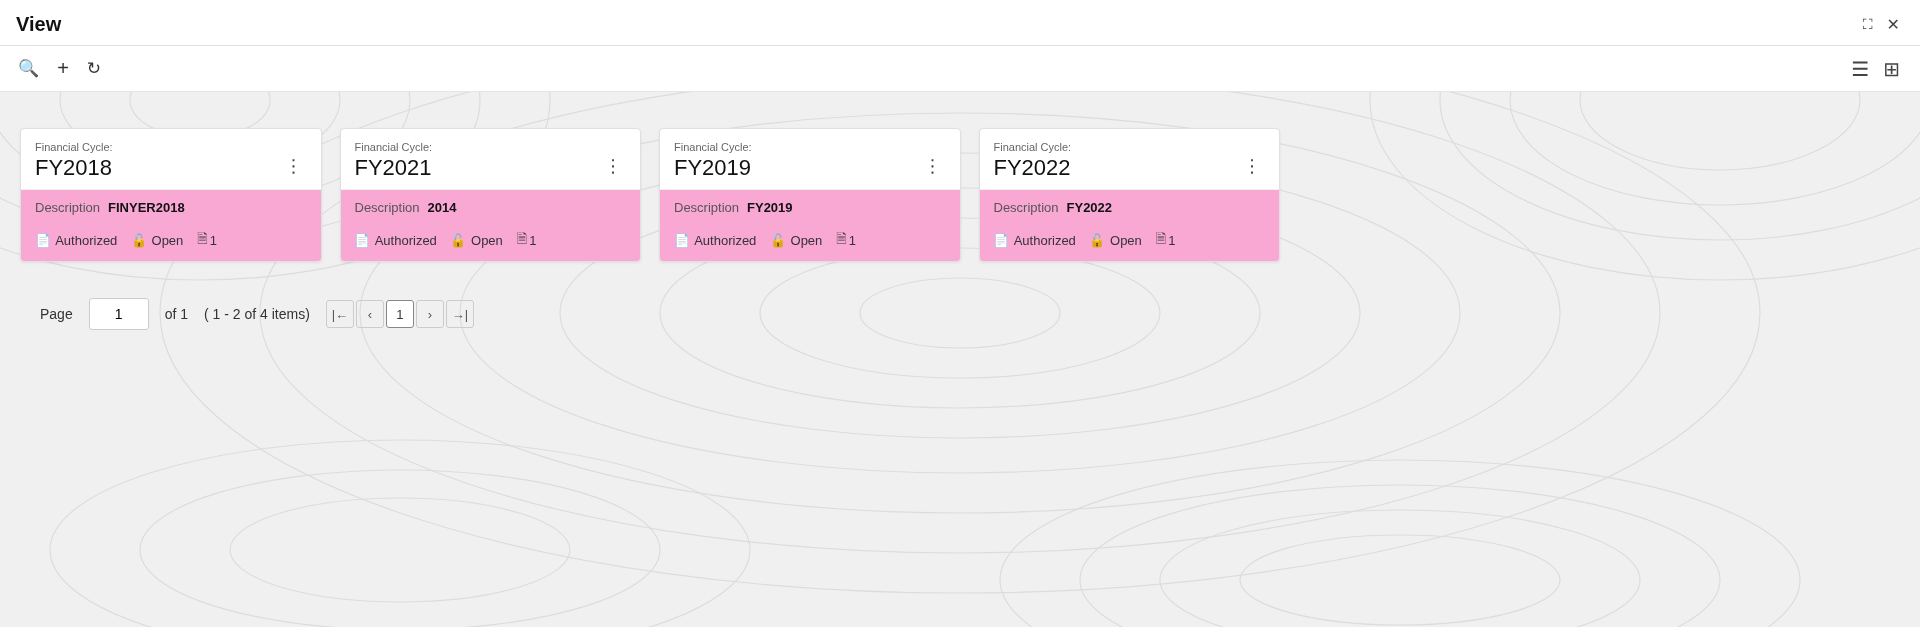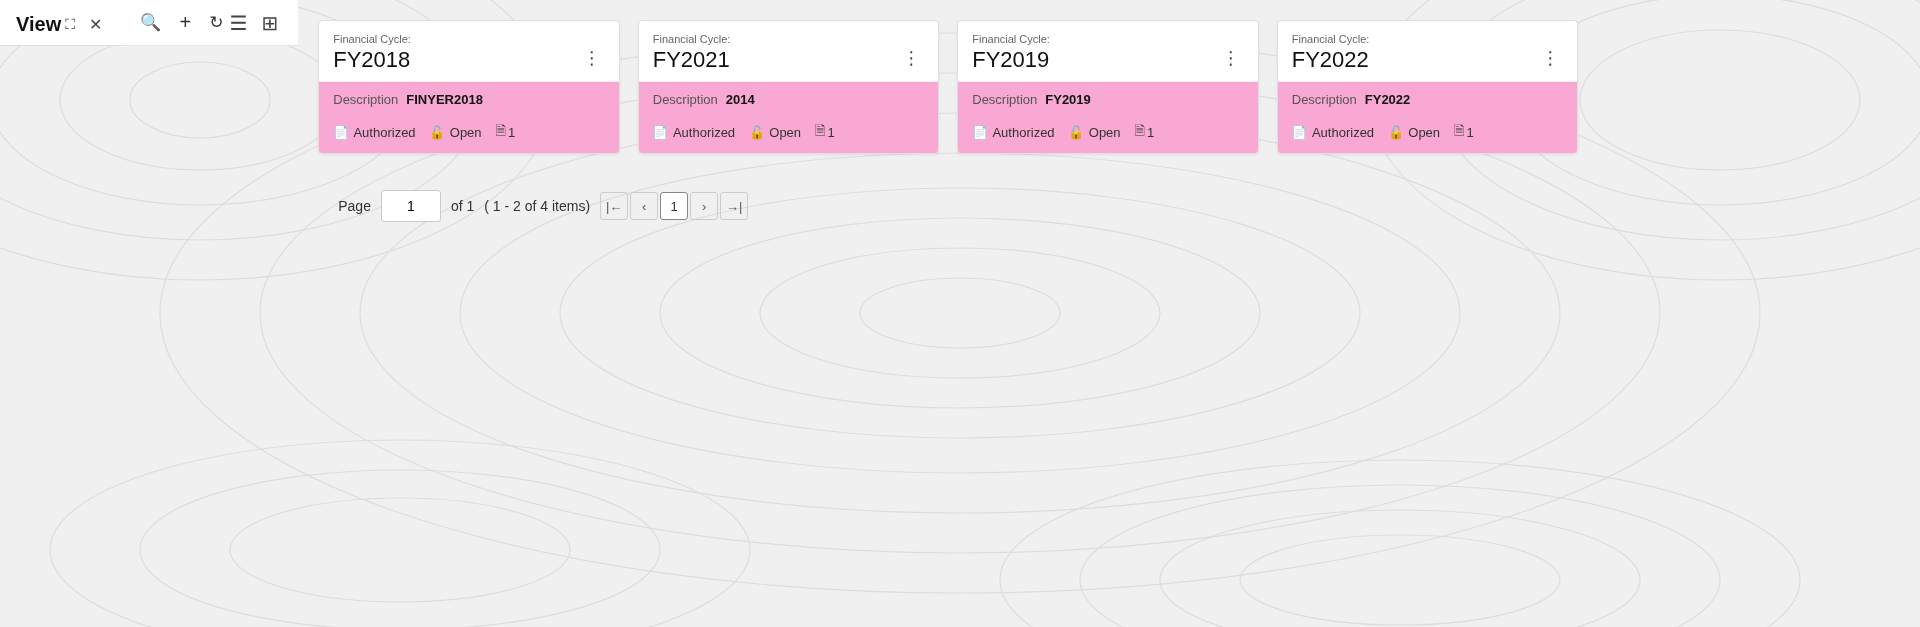--- a/index.html
+++ b/index.html
@@ -25,21 +25,21 @@
       opacity: 0.35;
     }
 
     .window {
       position: relative;
       z-index: 1;
       background: transparent;
       width: 1920px;
       height: 627px;
       display: flex;
-      flex-direction: row;
+      flex-direction: column;
     }
 
     
     .title-bar {
       display: flex;
       align-items: center;
       justify-content: space-between;
       padding: 10px 16px 6px 16px;
       background: #fff;
       border-bottom: 1px solid #e0e0e0;
@@ -103,21 +103,21 @@
       color: #444;
       font-size: 20px;
       padding: 2px 4px;
       display: flex;
       align-items: center;
     }
 
     
     .main-content {
       flex: 1;
-      padding: 20px 20px;
+      padding: 36px 20px;
       position: relative;
       overflow: hidden;
     }
 
     
     .cards-grid {
       display: grid;
       grid-template-columns: repeat(4, 1fr);
       gap: 18px;
       max-width: 1260px;
@@ -200,21 +200,21 @@
       align-items: center;
       gap: 2px;
       font-size: 13px;
       color: #333;
     }
 
     
     .pagination-bar {
       display: flex;
       align-items: center;
-      gap: 10px;
+      gap: 16px;
       padding: 14px 20px;
       background: transparent;
     }
     .pagination-label {
       font-size: 14px;
       color: #333;
     }
     .pagination-input {
       width: 60px;
       height: 32px;

